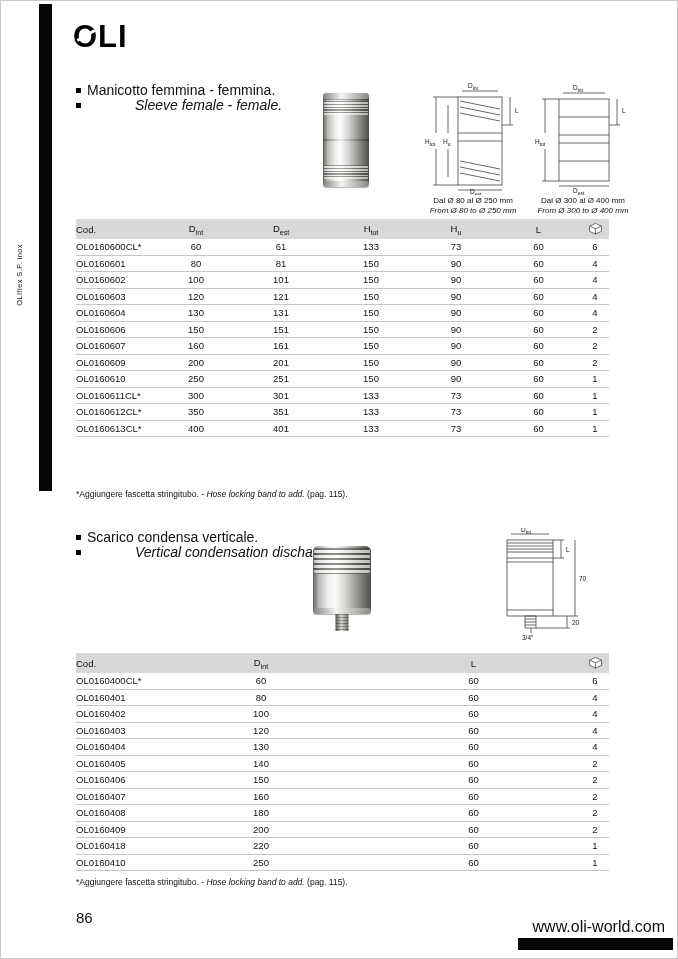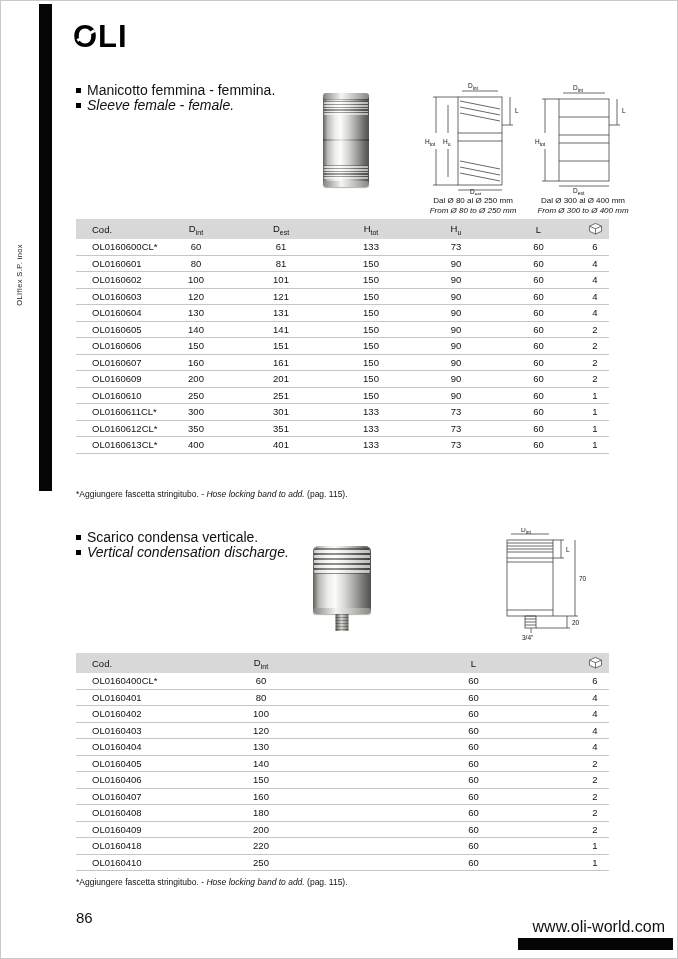--- a/index.html
+++ b/index.html
@@ -12,21 +12,21 @@
   .logo { position:absolute; left:72px; top:18px; font-size:31px; font-weight:bold; letter-spacing:1px; color:#000; }
   .logo-slash { position:absolute; left:3px; top:15px; width:20px; height:3px; background:#fff; transform:rotate(-30deg); }
   
   .side-tab { position:absolute; left:38px; top:3px; width:13px; height:487px; background:#050505; }
   .side-label { position:absolute; left:14px; top:243px; writing-mode:vertical-rl; transform:rotate(180deg); font-size:7.5px; color:#222; letter-spacing:.4px; }
   
   .titles { position:absolute; font-size:14px; line-height:15px; }
   .t1 { left:75px; top:82px; } .t2 { left:75px; top:529px; }
   .title-row { display:flex; align-items:center; }
   .sq { width:5px; height:5px; background:#000; margin-right:6px; flex:0 0 auto; }
-  .italic { font-style:italic; }
+  .italic { font-style:italic;gap:48px; }
   
   .photo { position:absolute; }
   .pipe1 { left:322px; top:92px; width:46px; height:94px; }
   .pipe2 { left:312px; top:545px; width:58px; height:68px; }
   .pipe-body { position:absolute; inset:0; border-radius:6px/5px;
     background:linear-gradient(90deg,#5e5e5a 0%,#b9b9b6 10%,#ededeb 26%,#fbfbfa 38%,#d6d6d3 55%,#9a9a96 75%,#6b6b67 90%,#50504c 100%); }
   .edge-top,.edge-bot { position:absolute; left:0; right:0; height:6px; border-radius:3px;
     background:linear-gradient(90deg,#83837f,#f4f4f2 40%,#878783); box-shadow:0 1px 1px rgba(0,0,0,.3); }
   .edge-top{top:0} .edge-bot{bottom:0}
   .spring { position:absolute; left:1px; right:1px; height:14px;
@@ -47,21 +47,21 @@
   
   .cap { position:absolute; font-size:8px; line-height:10px; text-align:center; }
   .cap1 { left:413px; top:195px; width:118px; }
   .cap2 { left:527px; top:195px; width:110px; }
   
   table { position:absolute; left:75px; border-collapse:collapse; table-layout:fixed; width:533px; font-size:9.5px; }
   .tbl1 { top:218px; } .tbl2 { top:652px; }
   thead tr { background:#d8d8d8; }
   th { height:20px; font-weight:normal; text-align:center; padding:0 2px; }
   td { height:15.5px; text-align:center; padding:0 2px; border-bottom:1px solid #c6c6c6; }
-  th:first-child, td:first-child { text-align:left; padding-left:16px; }
+  th:first-child, td:first-child { text-align:left; padding-left:0; }
   sub { font-size:7px; }
   
   .footnote { position:absolute; left:75px; font-size:8.5px; }
   .fn1 { top:488px; } .fn2 { top:876px; }
   
   .page-num { position:absolute; left:75px; top:908px; font-size:15px; }
   .website { position:absolute; right:12px; top:917px; font-size:16px; }
   .footer-bar { position:absolute; left:517px; top:937px; width:155px; height:12px; background:#050505; }
 </style>
 </head>
@@ -215,29 +215,20 @@
           <td>4</td>
         </tr>
         <tr>
           <td>OL0160604</td>
           <td>130</td>
           <td>131</td>
           <td>150</td>
           <td>90</td>
           <td>60</td>
           <td>4</td>
-        </tr>
-        <tr>
-          <td>OL0160605</td>
-          <td>140</td>
-          <td>141</td>
-          <td>150</td>
-          <td>90</td>
-          <td>60</td>
-          <td>2</td>
         </tr>
         <tr>
           <td>OL0160606</td>
           <td>150</td>
           <td>151</td>
           <td>150</td>
           <td>90</td>
           <td>60</td>
           <td>2</td>
         </tr>

